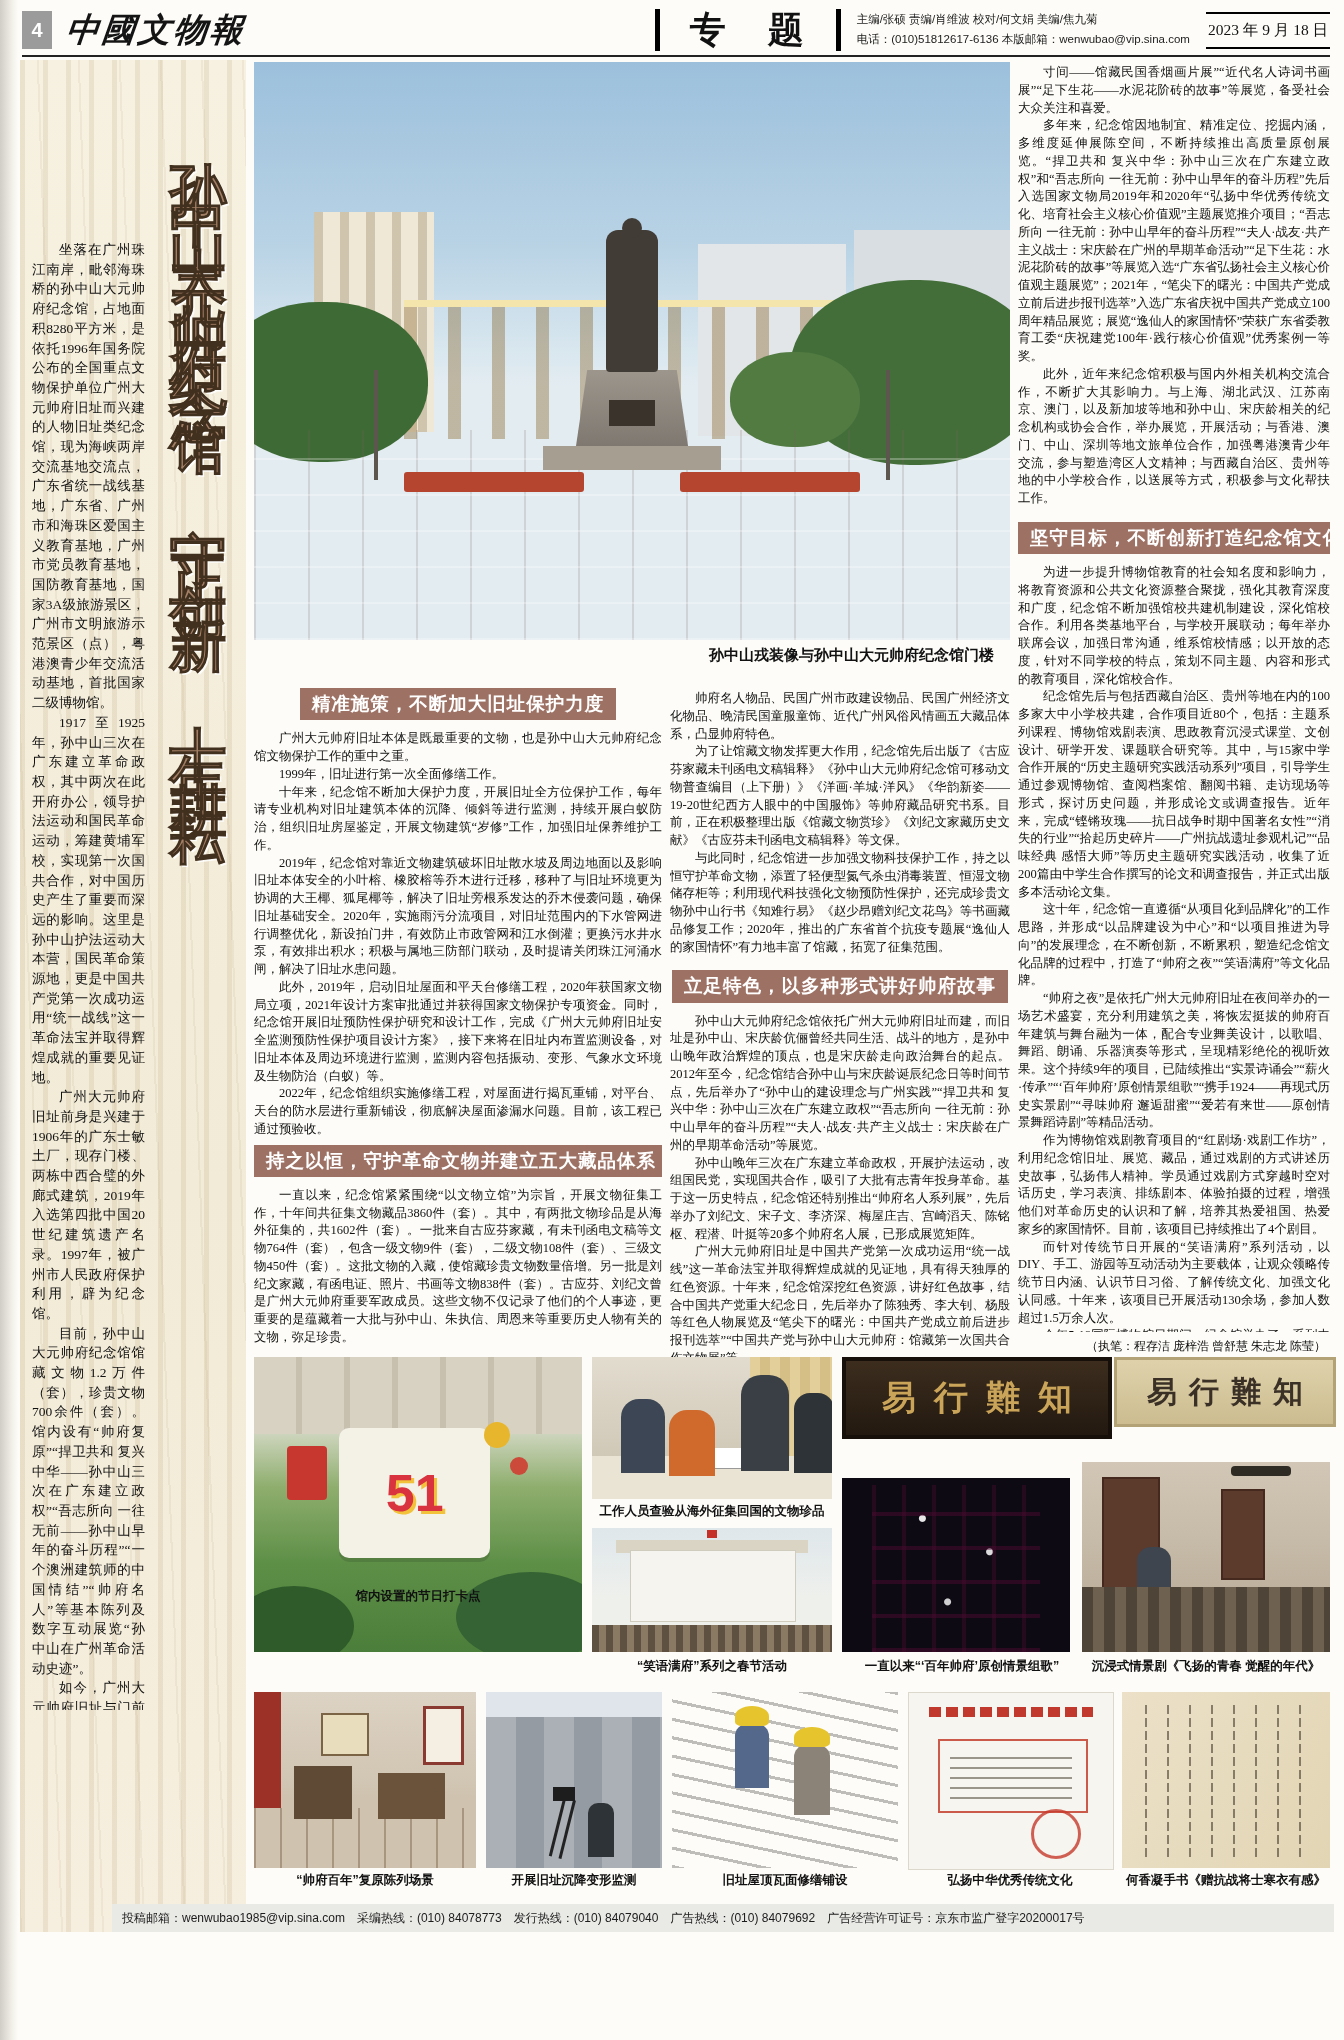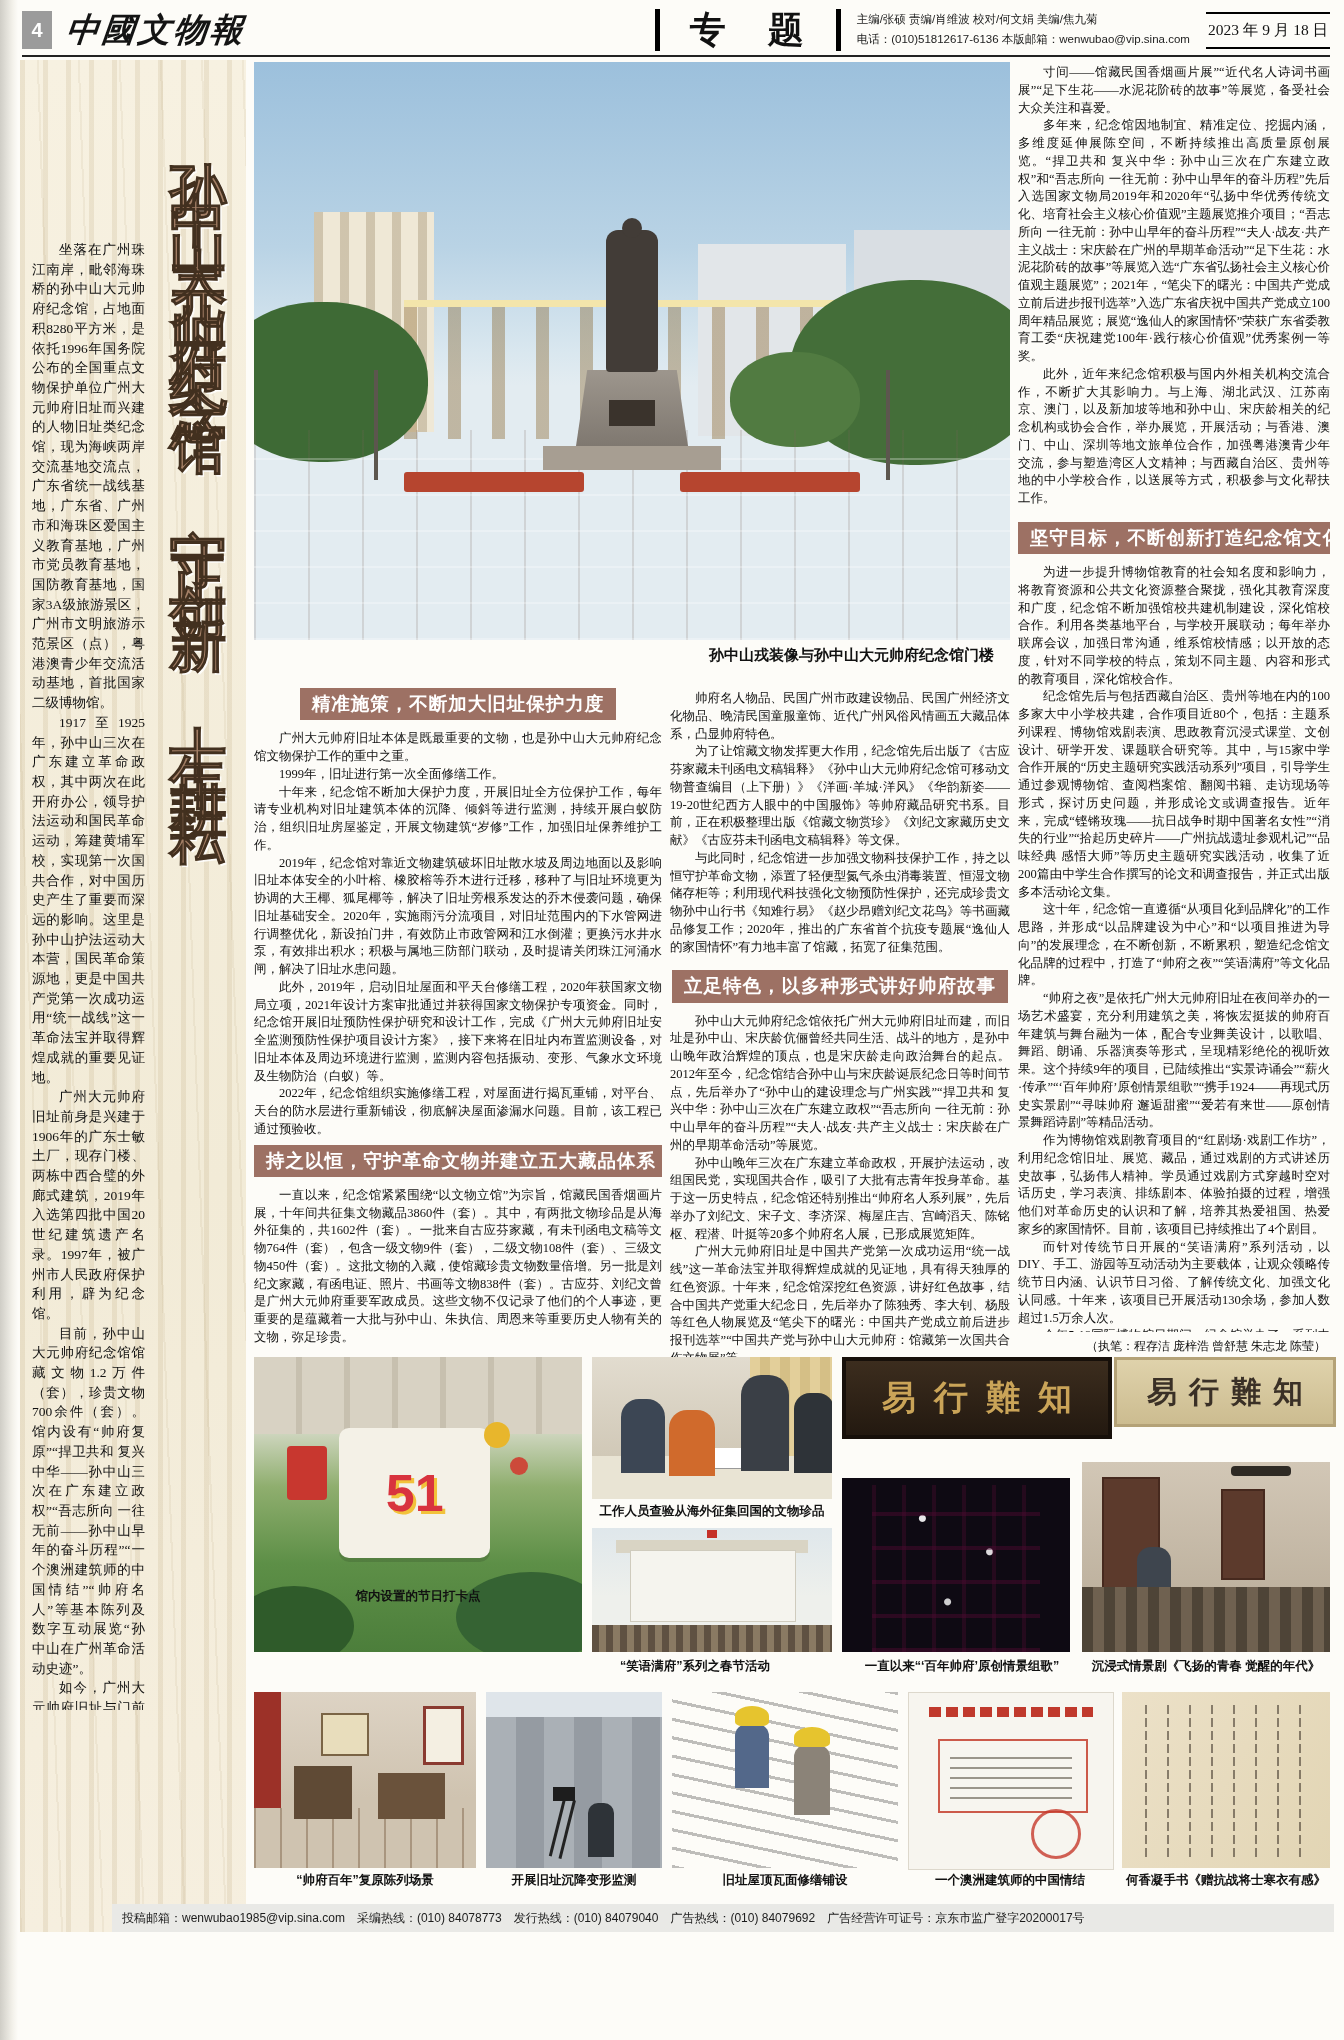--- a/index.html
+++ b/index.html
@@ -234,21 +234,21 @@
     <div>
         <p>广州大元帅府旧址本体是既最重要的文物，也是孙中山大元帅府纪念馆文物保护工作的重中之重。</p>
         <p>1999年，旧址进行第一次全面修缮工作。</p>
         <p>十年来，纪念馆不断加大保护力度，开展旧址全方位保护工作，每年请专业机构对旧址建筑本体的沉降、倾斜等进行监测，持续开展白蚁防治，组织旧址房屋鉴定，开展文物建筑“岁修”工作，加强旧址保养维护工作。</p>
         <p>2019年，纪念馆对靠近文物建筑破坏旧址散水坡及周边地面以及影响旧址本体安全的小叶榕、橡胶榕等乔木进行迁移，移种了与旧址环境更为协调的大王椰、狐尾椰等，解决了旧址旁根系发达的乔木侵袭问题，确保旧址基础安全。2020年，实施雨污分流项目，对旧址范围内的下水管网进行调整优化，新设拍门井，有效防止市政管网和江水倒灌；更换污水井水泵，有效排出积水；积极与属地三防部门联动，及时提请关闭珠江河涌水闸，解决了旧址水患问题。</p>
         <p>此外，2019年，启动旧址屋面和平天台修缮工程，2020年获国家文物局立项，2021年设计方案审批通过并获得国家文物保护专项资金。同时，纪念馆开展旧址预防性保护研究和设计工作，完成《广州大元帅府旧址安全监测预防性保护项目设计方案》，接下来将在旧址内布置监测设备，对旧址本体及周边环境进行监测，监测内容包括振动、变形、气象水文环境及生物防治（白蚁）等。</p>
         <p>2022年，纪念馆组织实施修缮工程，对屋面进行揭瓦重铺，对平台、天台的防水层进行重新铺设，彻底解决屋面渗漏水问题。目前，该工程已通过预验收。</p>
       </div>
     <div class="sect">持之以恒，守护革命文物并建立五大藏品体系</div>
     <div>
-        <p>一直以来，纪念馆紧紧围绕“以文物立馆”为宗旨，馆藏民国香烟画片展，十年间共征集文物藏品3860件（套）。其中，有两批文物珍品是从海外征集的，共1602件（套）。一批来自古应芬家藏，有未刊函电文稿等文物764件（套），包含一级文物9件（套），二级文物108件（套）、三级文物450件（套）。这批文物的入藏，使馆藏珍贵文物数量倍增。另一批是刘纪文家藏，有函电证、照片、书画等文物838件（套）。古应芬、刘纪文曾是广州大元帅府重要军政成员。这些文物不仅记录了他们的个人事迹，更重要的是蕴藏着一大批与孙中山、朱执信、周恩来等重要历史人物有关的文物，弥足珍贵。</p>
+        <p>一直以来，纪念馆紧紧围绕“以文物立馆”为宗旨，开展文物征集工作，十年间共征集文物藏品3860件（套）。其中，有两批文物珍品是从海外征集的，共1602件（套）。一批来自古应芬家藏，有未刊函电文稿等文物764件（套），包含一级文物9件（套），二级文物108件（套）、三级文物450件（套）。这批文物的入藏，使馆藏珍贵文物数量倍增。另一批是刘纪文家藏，有函电证、照片、书画等文物838件（套）。古应芬、刘纪文曾是广州大元帅府重要军政成员。这些文物不仅记录了他们的个人事迹，更重要的是蕴藏着一大批与孙中山、朱执信、周恩来等重要历史人物有关的文物，弥足珍贵。</p>
         <p>目前，纪念馆藏文物标本在内容方面已形成孙中山、宋庆龄等</p>
       </div>
   </div>
 
   <div class="col colB">
     <div>
         <p>帅府名人物品、民国广州市政建设物品、民国广州经济文化物品、晚清民国童服童饰、近代广州风俗风情画五大藏品体系，凸显帅府特色。</p>
         <p>为了让馆藏文物发挥更大作用，纪念馆先后出版了《古应芬家藏未刊函电文稿辑释》《孙中山大元帅府纪念馆可移动文物普查编目（上下册）》《洋画·羊城·洋风》《华韵新姿——19-20世纪西方人眼中的中国服饰》等帅府藏品研究书系。目前，正在积极整理出版《馆藏文物赏珍》《刘纪文家藏历史文献》《古应芬未刊函电文稿辑释》等文保。</p>
         <p>与此同时，纪念馆进一步加强文物科技保护工作，持之以恒守护革命文物，添置了轻便型氮气杀虫消毒装置、恒湿文物储存柜等；利用现代科技强化文物预防性保护，还完成珍贵文物孙中山行书《知难行易》《赵少昂赠刘纪文花鸟》等书画藏品修复工作；2020年，推出的广东省首个抗疫专题展“逸仙人的家国情怀”有力地丰富了馆藏，拓宽了征集范围。</p>
       </div>
@@ -323,21 +323,21 @@
 
   <div class="photo ph-drama">
     <div class="dr-fan"></div>
     <div class="dr-doorL"></div>
     <div class="dr-doorR"></div>
     <div class="dr-actor"></div>
     <div class="dr-crowd"></div>
   </div>
 
   <div class="cap" style="left:254px;top:1588px;width:328px;">馆内设置的节日打卡点</div>
-  <div class="cap" style="left:575px;top:1658px;width:240px;">“笑语满府”系列之春节活动</div>
+  <div class="cap" style="left:592px;top:1658px;width:240px;">“笑语满府”系列之春节活动</div>
   <div class="cap" style="left:842px;top:1658px;width:240px;">一直以来“‘百年帅府’原创情景组歌”</div>
   <div class="cap" style="left:1082px;top:1658px;width:248px;">沉浸式情景剧《飞扬的青春 觉醒的年代》</div>
 
   <div class="photo ph-rest">
     <div class="r-red"></div>
     <div class="r-map"></div>
     <div class="r-win"></div>
     <div class="r-floor"></div>
     <div class="r-case1"></div>
     <div class="r-case2"></div>
@@ -360,20 +360,20 @@
     <div class="doc-lines"></div>
     <div class="doc-stamp"></div>
   </div>
   <div class="photo ph-cal">
     <div class="cal-txt"></div>
   </div>
 
   <div class="cap" style="left:254px;top:1872px;width:222px;">“帅府百年”复原陈列场景</div>
   <div class="cap" style="left:486px;top:1872px;width:176px;">开展旧址沉降变形监测</div>
   <div class="cap" style="left:672px;top:1872px;width:226px;">旧址屋顶瓦面修缮铺设</div>
-  <div class="cap" style="left:908px;top:1872px;width:204px;">一个澳洲建筑师的中国情结</div>
+  <div class="cap" style="left:908px;top:1872px;width:204px;">弘扬中华优秀传统文化</div>
   <div class="cap" style="left:1122px;top:1872px;width:208px;">何香凝手书《赠抗战将士寒衣有感》</div>
 
   <div class="footer">
     <span>投稿邮箱：wenwubao1985@vip.sina.com　采编热线：(010) 84078773　发行热线：(010) 84079040　广告热线：(010) 84079692　广告经营许可证号：京东市监广登字20200017号</span>
   </div>
 
 </div>
 
 </body></html>

